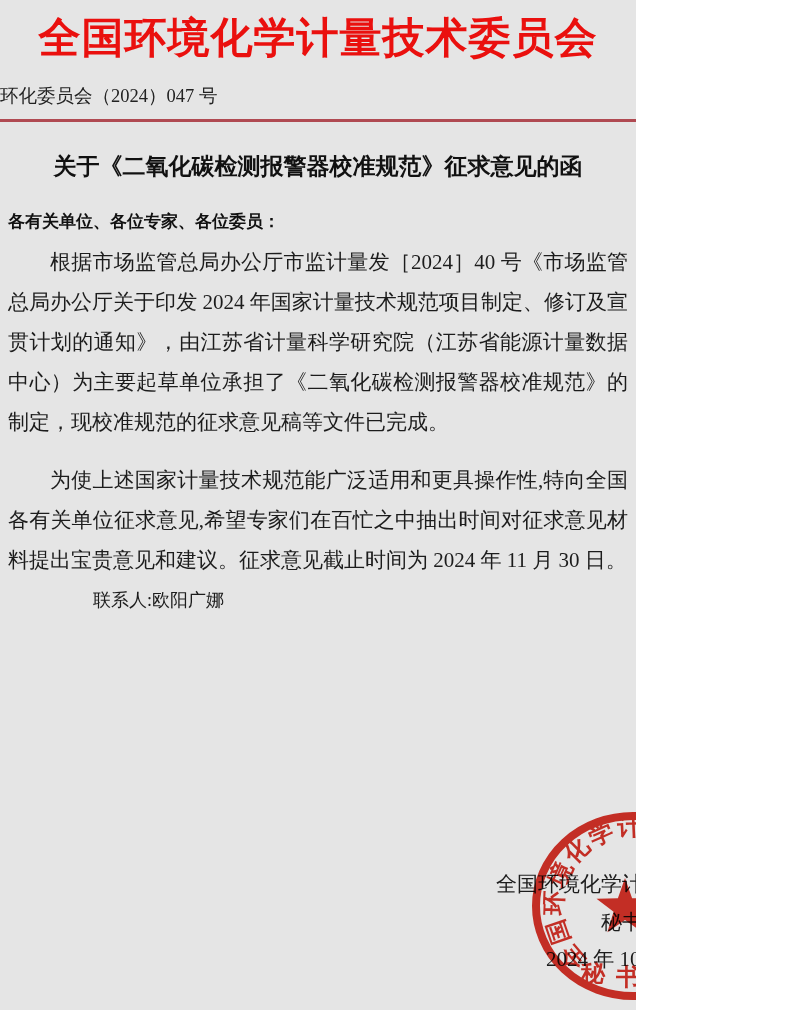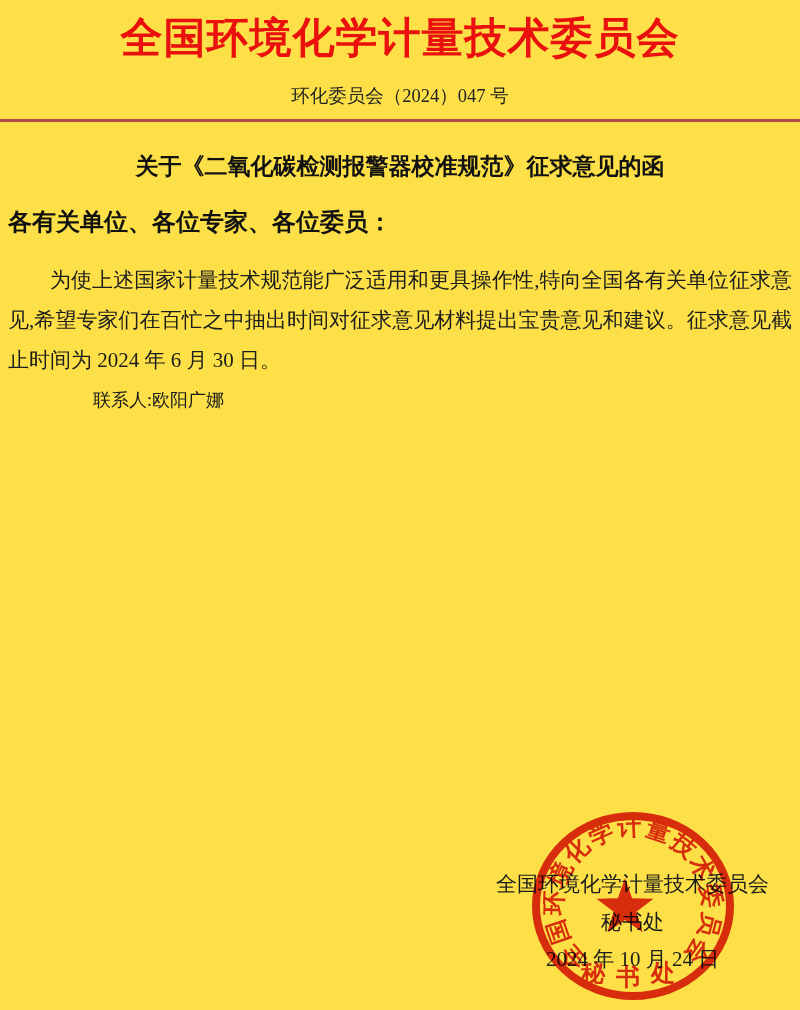--- a/index.html
+++ b/index.html
@@ -1,37 +1,37 @@
 <!DOCTYPE html>
 <html lang="zh"><head>
 <meta charset="utf-8">
 <style>
   html, body { margin: 0; padding: 0; background: #fff; }
   .page {
     position: relative;
-    width: 800px;
+    width: 636px;
     height: 1010px;
-    background: #fde047;
+    background: #e5e5e5;
     overflow: hidden;
     color: #1c1c1c;
     font-family: "Liberation Serif", "DejaVu Serif", serif;
   }
   .org-title {
     margin: 12px 6px 0 6px;
     text-align: center;
     font-family: "Liberation Sans", "DejaVu Sans", sans-serif;
     font-weight: bold;
     font-size: 42px;
     line-height: 52px;
     letter-spacing: 1px;
     color: #ea100e;
   }
   .doc-number {
     margin-top: 22px;
-    text-align: center;
+    text-align: left;
     font-size: 18.5px;
     line-height: 20px;
     color: #222;
   }
   .red-rule {
     margin-top: 13px;
     height: 0;
     border: none;
     border-top: 3px solid #b04a52;
   }
@@ -42,21 +42,21 @@
     font-weight: bold;
     font-size: 23px;
     line-height: 30px;
     color: #111;
   }
   .body-text { margin: 0 8px; }
   .salutation {
     margin: 20px 0 0 0;
     font-family: "Liberation Sans", "DejaVu Sans", sans-serif;
     font-weight: bold;
-    font-size: 24px;
+    font-size: 17px;
     line-height: 40px;
     color: #111;
   }
   .para {
     margin: 0;
     font-size: 21px;
     line-height: 40px;
     text-align: justify;
     text-indent: 2em;
     color: #1c1c1c;
@@ -102,22 +102,23 @@
 
   <div class="doc-number">环化委员会（2024）047 号</div>
 
   <hr class="red-rule">
 
   <div class="letter-title">关于《二氧化碳检测报警器校准规范》征求意见的函</div>
 
   <div class="body-text">
     <p class="salutation">各有关单位、各位专家、各位委员：</p>
 
+    <p class="para">根据市场监管总局办公厅市监计量发［2024］40 号《市场监管总局办公厅关于印发 2024 年国家计量技术规范项目制定、修订及宣贯计划的通知》，由江苏省计量科学研究院（江苏省能源计量数据中心）为主要起草单位承担了《二氧化碳检测报警器校准规范》的制定，现校准规范的征求意见稿等文件已完成。</p>
 
-    <p class="para gap">为使上述国家计量技术规范能广泛适用和更具操作性,特向全国各有关单位征求意见,希望专家们在百忙之中抽出时间对征求意见材料提出宝贵意见和建议。征求意见截止时间为 2024 年 6 月 30 日。</p>
+    <p class="para gap">为使上述国家计量技术规范能广泛适用和更具操作性,特向全国各有关单位征求意见,希望专家们在百忙之中抽出时间对征求意见材料提出宝贵意见和建议。征求意见截止时间为 2024 年 11 月 30 日。</p>
 
 
     <p class="contact-line">联系人:欧阳广娜</p>
 
   </div>
 
   <div class="signature-block">
     <div>全国环境化学计量技术委员会</div>
     <div>秘书处</div>
     <div>2024 年 10 月 24 日</div>

